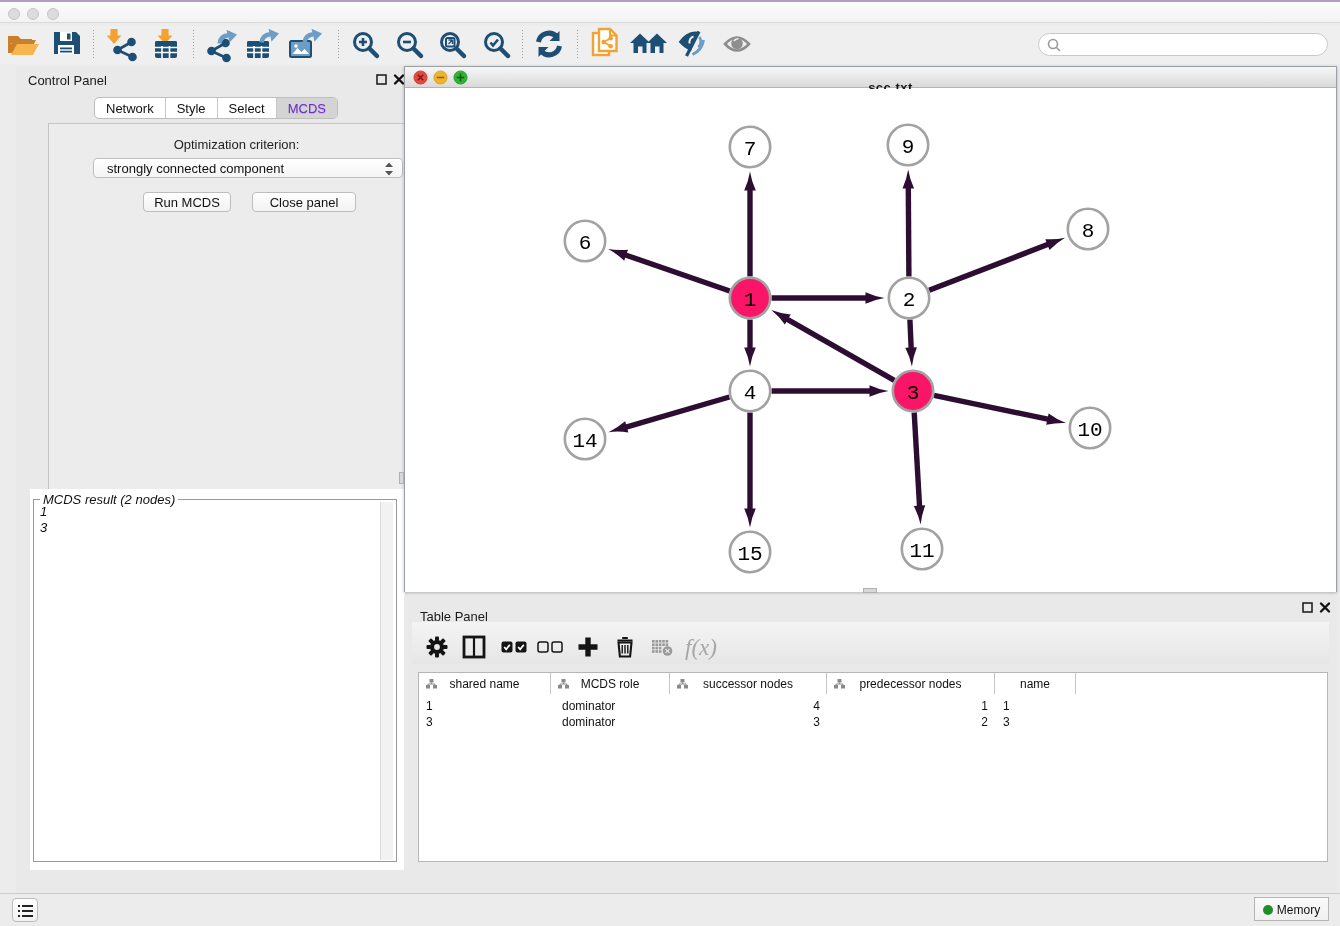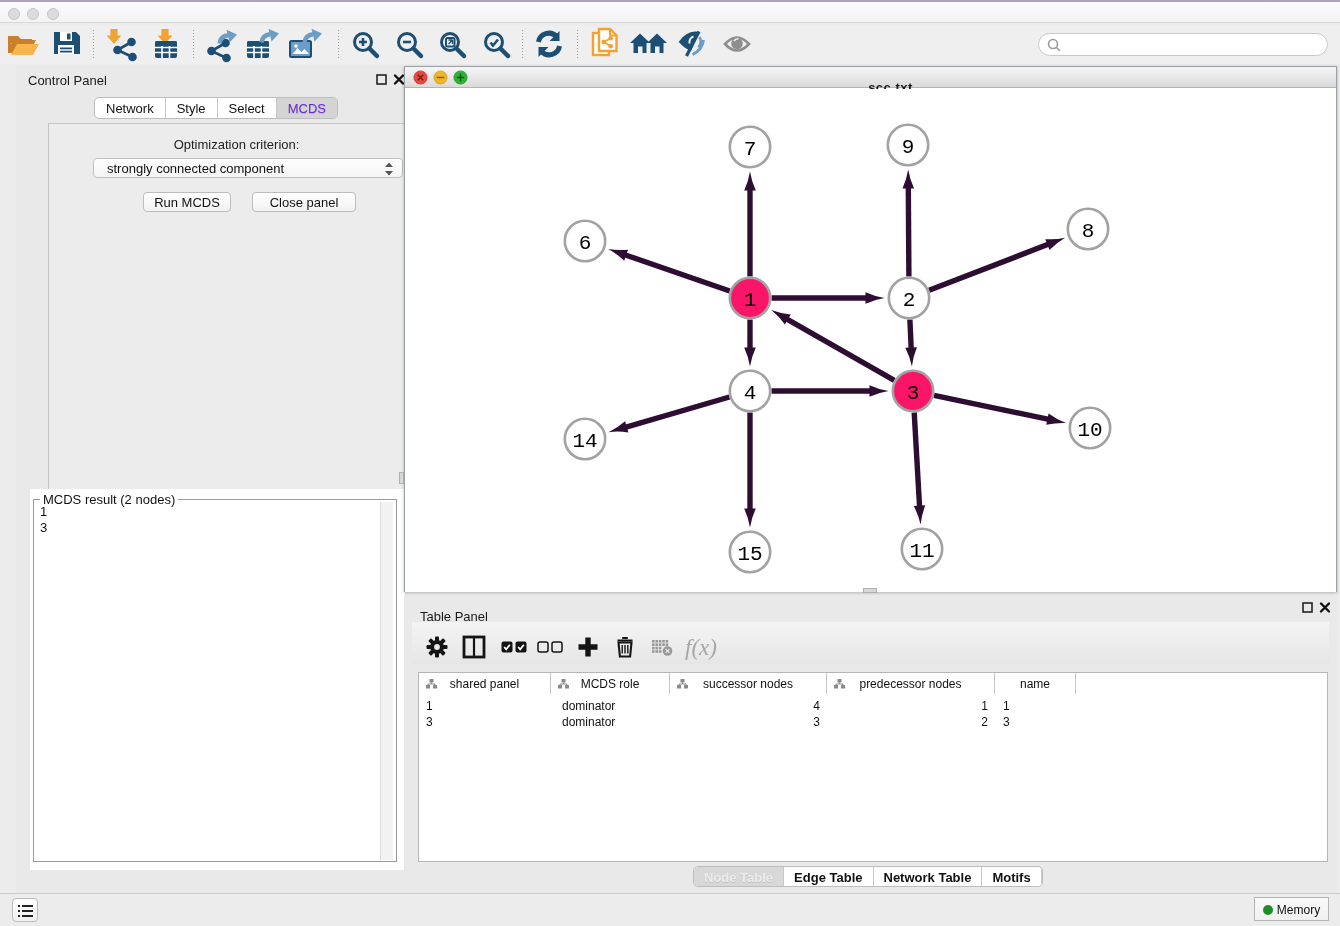--- a/index.html
+++ b/index.html
@@ -34,21 +34,21 @@
   text-shadow:0 1px 0 #bbb; }
 #cp-content { position:absolute; left:8px; top:57px; width:377px; height:366px;
   background:#ececec; border:1px solid #c4c4c4; border-bottom:none;margin-left:24px; }
 #optlabel { position:absolute; left:0; top:13px; width:100%; text-align:center; font-size:13px; color:#222; }
 #optselect { position:absolute; left:44px; top:34px; width:310px; height:20px;
   background:linear-gradient(#fff,#f4f4f4); border:1px solid #bfbfbf; border-radius:4px;
   font-size:13px; color:#111; padding:2px 0 0 13px; }
 .btn { position:absolute; top:68px; height:20px; background:linear-gradient(#fff,#f2f2f2);
   border:1px solid #bdbdbd; border-radius:4px; font-size:13px; color:#111;
   text-align:center; padding-top:2px; }
-#cp-white { position:absolute; left:14px; top:423px; width:375px; height:381px; background:#fff; }
+#cp-white { position:absolute; left:14px; top:423px; width:375px; height:381px; background:#fff;font-style:italic; }
 #mcds-box { position:absolute; left:3px; top:10px; width:364px; height:363px;
   border:1px solid #9a9a9a; background:#fff; }
 #mcds-legend { position:absolute; left:6px; top:-8px; background:#fff; padding:0 3px;
   font-size:13px; color:#111; }
 #mcds-list { position:absolute; left:6px; top:4px; font-size:13px; color:#111; line-height:16px; }
 #mcds-sb { position:absolute; right:3px; top:2px; width:13px; height:358px;
   background:#f2f2f2; border-left:1px solid #dcdcdc; }
 
 
 #netwin { left:404px; top:66px; width:933px; height:526px; background:#fff;
@@ -421,21 +421,21 @@
           <rect x="-6.6" y="3.1999999999999993" width="2.6" height="2.6" fill="#9a9a9a"></rect>
           <rect x="-3.2" y="3.1999999999999993" width="2.6" height="2.6" fill="#9a9a9a"></rect>
           <circle cx="5.5" cy="4" r="4.8" fill="#9a9a9a"></circle>
           <path d="M3.6 2.1 l3.8 3.8 M7.4 2.1 l-3.8 3.8" stroke="#e9e9e9" stroke-width="1.3"></path>
         </g>
         <text x="289" y="32.5" font-family="Liberation Serif, serif" font-style="italic" font-size="23" fill="#a6a6a6" text-anchor="middle">f(x)</text>
       </svg>
     </div>
   <div id="tp-tablebox">
     <div id="tp-header">
-        <div class="hcell" style="left:0px;width:132px;">shared panel</div>
+        <div class="hcell" style="left:0px;width:132px;">shared name</div>
         <div class="hcell" style="left:132px;width:119px;">MCDS role</div>
         <div class="hcell" style="left:251px;width:157px;">successor nodes</div>
         <div class="hcell" style="left:408px;width:168px;">predecessor nodes</div>
         <div class="hcell" style="left:576px;width:81px;">name</div>
         <svg width="660" height="21" style="position:absolute;left:0;top:0;">
           <g transform="translate(8,6)" fill="#8a8a8a">
             <rect x="2.5" y="0" width="4" height="3.5"></rect>
             <rect x="-1" y="6" width="4" height="3.5"></rect>
             <rect x="6" y="6" width="4" height="3.5"></rect>
             <path d="M4.5 3.5 v1.5 M1 6 v-1 h7 v1" stroke="#8a8a8a" stroke-width="1" fill="none"></path>
@@ -468,26 +468,20 @@
         <div class="tcell" style="left:584px;">1</div>
       </div>
     <div class="trow" style="top:42px;">
         <div class="tcell" style="left:7px;">3</div>
         <div class="tcell" style="left:143px;">dominator</div>
         <div class="tcell" style="left:251px;width:150px;text-align:right;">3</div>
         <div class="tcell" style="left:408px;width:161px;text-align:right;">2</div>
         <div class="tcell" style="left:584px;">3</div>
       </div>
   </div>
-  <div id="tp-tabs">
-    <div class="tab sel">Node Table</div>
-      <div class="tab">Edge Table</div>
-      <div class="tab">Network Table</div>
-      <div class="tab">Motifs</div>
-  </div>
 </div>
 
 <div class="abs" id="statusbar">
   <div id="listbtn">
       <svg width="24" height="22" style="position:absolute;left:1px;top:1px;">
         <g stroke="#222" stroke-width="2">
           <path d="M8 6 h11 M8 11 h11 M8 16 h11"></path>
         </g>
         <g fill="#222">
           <rect x="4" y="5" width="2" height="2"></rect>

